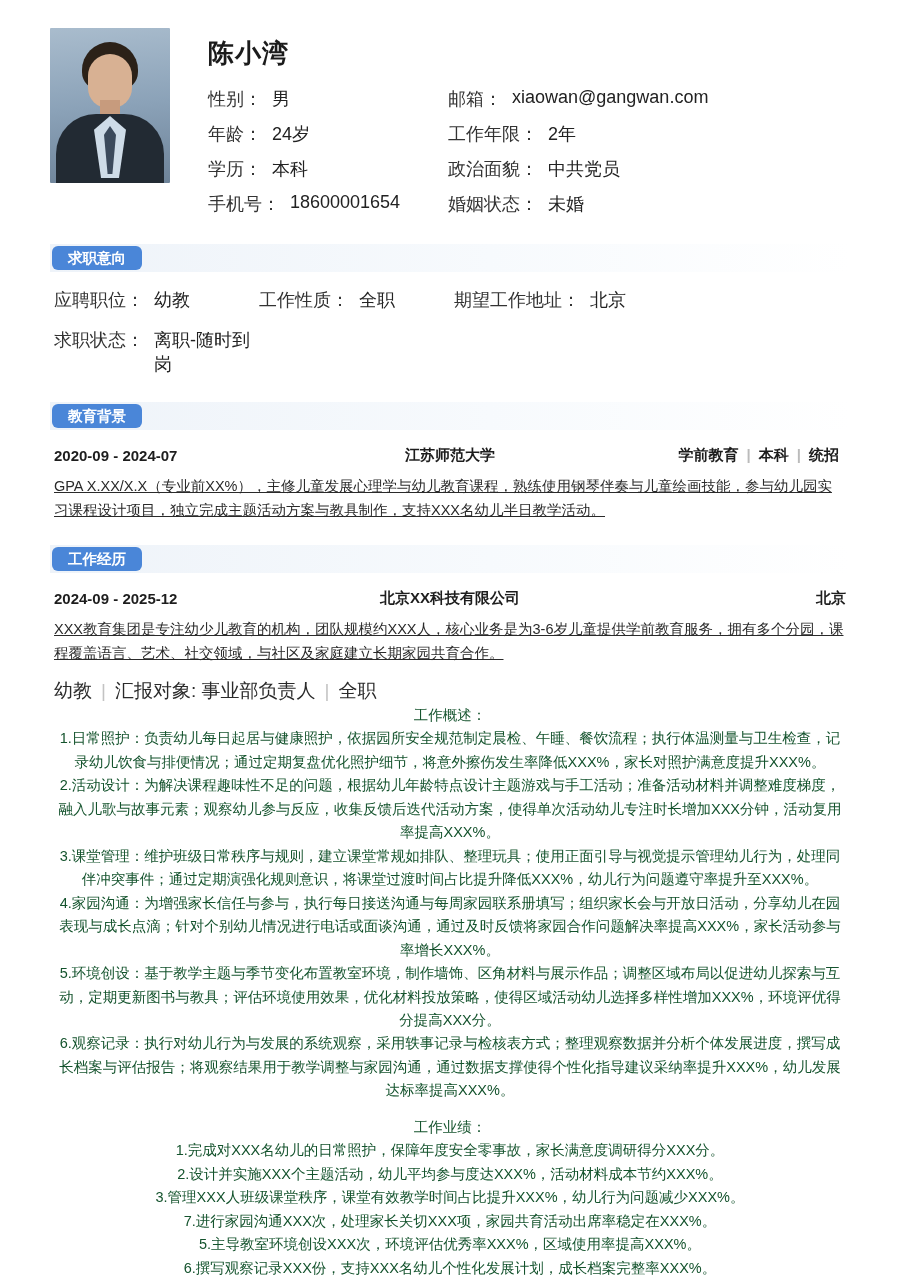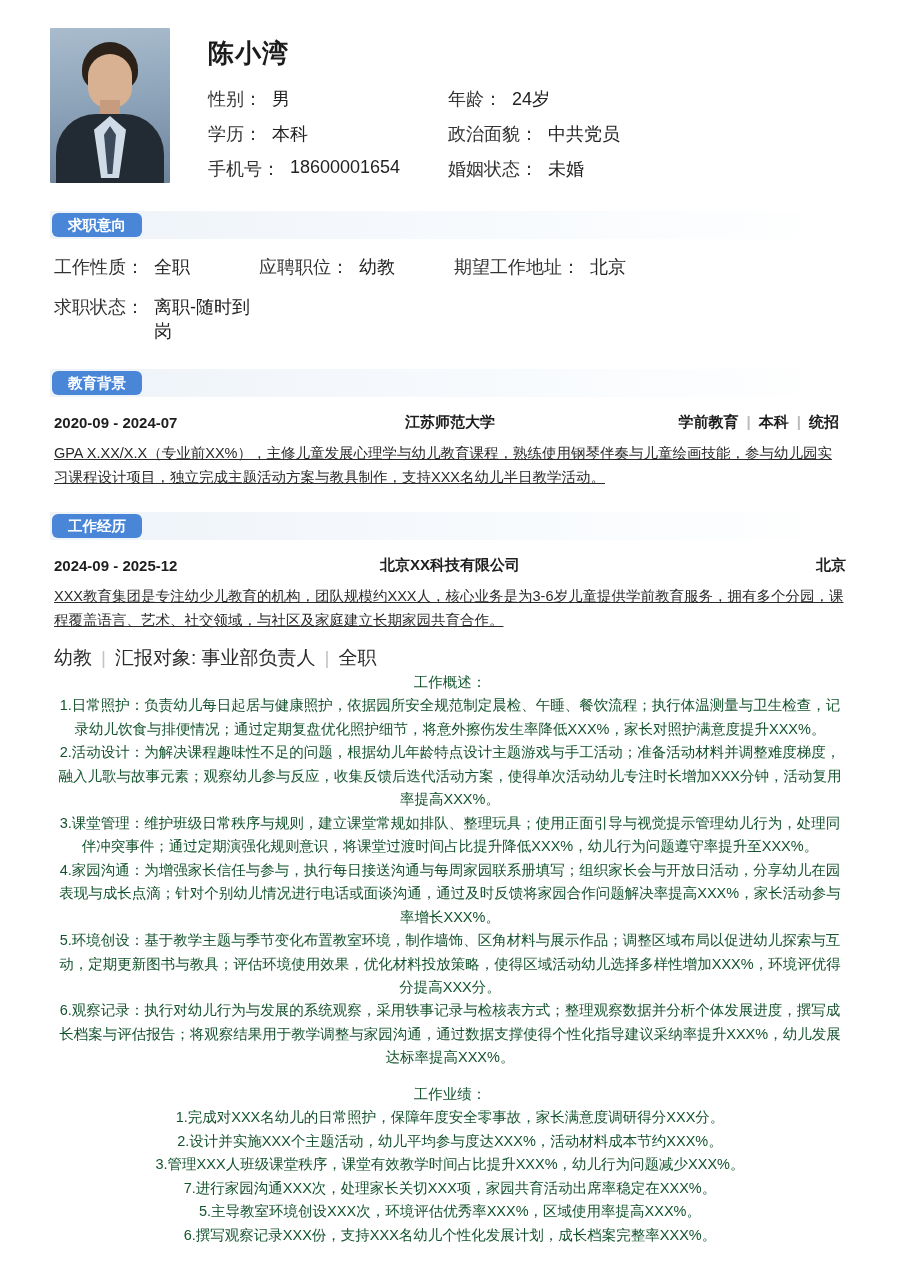--- a/index.html
+++ b/index.html
@@ -198,22 +198,30 @@
       <div class="tie"></div>
     </div>
     <div class="header-right">
       <div class="name">陈小湾</div>
       <div class="info-grid">
         <div class="info-item">
           <span class="lbl">性别：</span>
           <span class="val">男</span>
         </div>
         <div class="info-item">
+          <span class="lbl">邮箱：</span>
+          <span class="val">xiaowan@gangwan.com</span>
+        </div>
+        <div class="info-item">
           <span class="lbl">年龄：</span>
           <span class="val">24岁</span>
+        </div>
+        <div class="info-item">
+          <span class="lbl">工作年限：</span>
+          <span class="val">2年</span>
         </div>
         <div class="info-item">
           <span class="lbl">学历：</span>
           <span class="val">本科</span>
         </div>
         <div class="info-item">
           <span class="lbl">政治面貌：</span>
           <span class="val">中共党员</span>
         </div>
         <div class="info-item">
@@ -227,26 +235,26 @@
       </div>
     </div>
   </div>
 
   <div class="section-bar">
     <span class="tag">求职意向</span>
   </div>
   <div class="section-body">
     <div class="intent-row">
       <div class="info-item">
+        <span class="lbl">应聘职位：</span>
+        <span class="val">幼教</span>
+      </div>
+      <div class="info-item">
         <span class="lbl">工作性质：</span>
         <span class="val">全职</span>
-      </div>
-      <div class="info-item">
-        <span class="lbl">应聘职位：</span>
-        <span class="val">幼教</span>
       </div>
       <div class="info-item">
         <span class="lbl">期望工作地址：</span>
         <span class="val">北京</span>
       </div>
     </div>
     <div class="intent-row intent-row2">
       <div class="info-item">
         <span class="lbl">求职状态：</span>
         <span class="val">离职-随时到岗</span>

